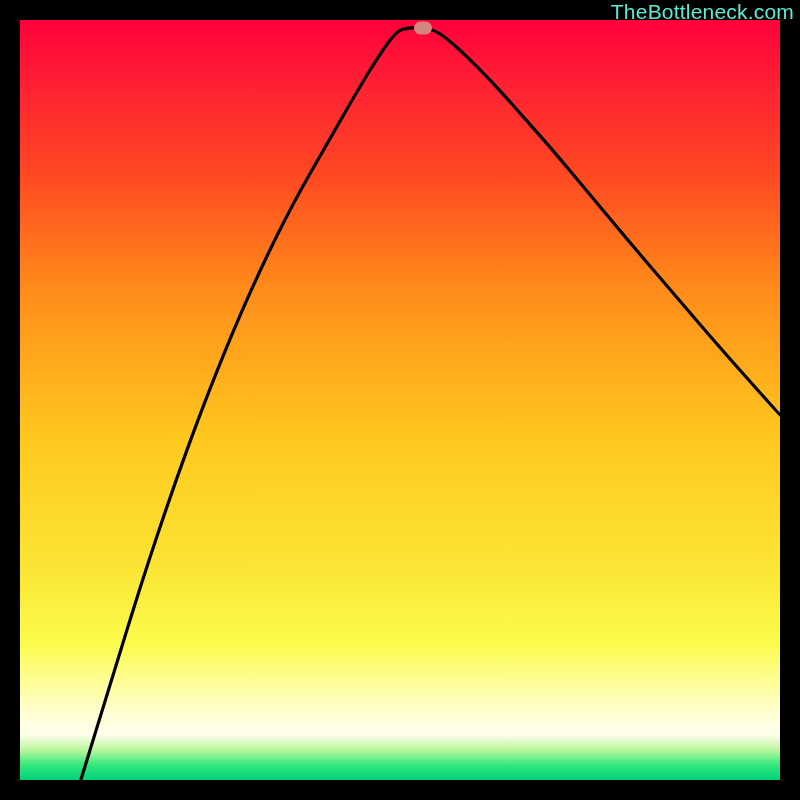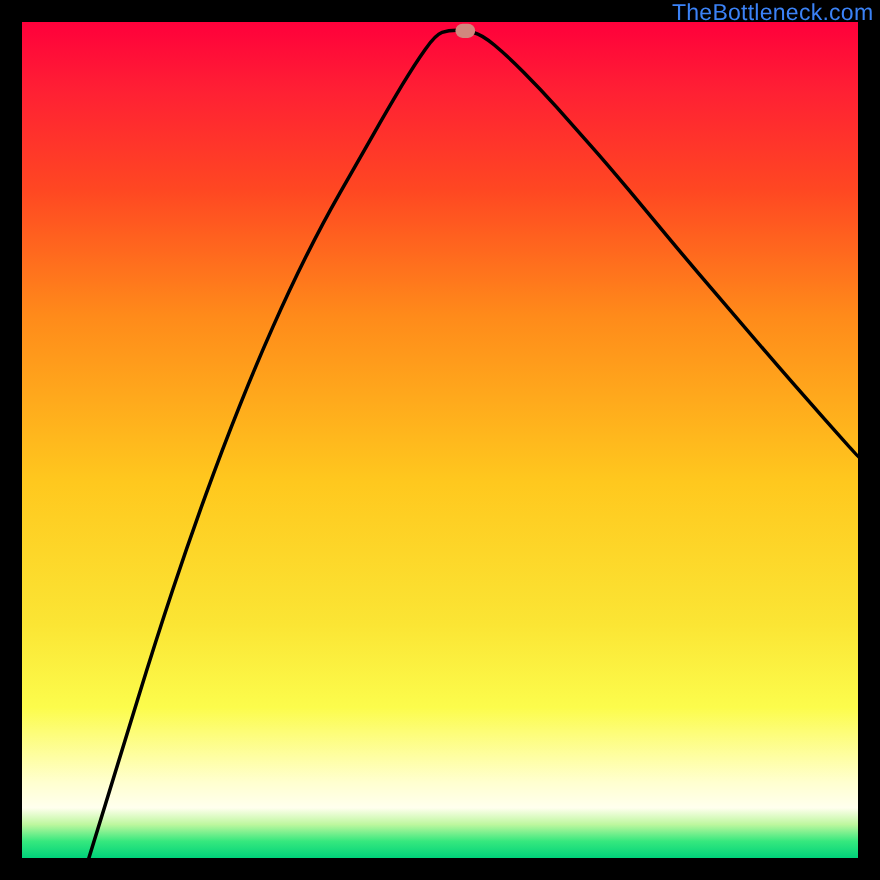--- a/index.html
+++ b/index.html
@@ -52,21 +52,21 @@
     width: 18px;
     height: 13px;
     border-radius: 7px;
     background: #d1877e;
     transform: translate(-50%, -50%);
   }
   .watermark {
     position: absolute;
     top: 0px;
     right: 6px;
-    color: #3b82f6;
+    color: #5eead4;
     font-size: 21px;
     font-weight: 500;
     letter-spacing: 0.2px;
     user-select: none;
   }
 </style>
 </head>
 <body>
 
 <div class="outer">

